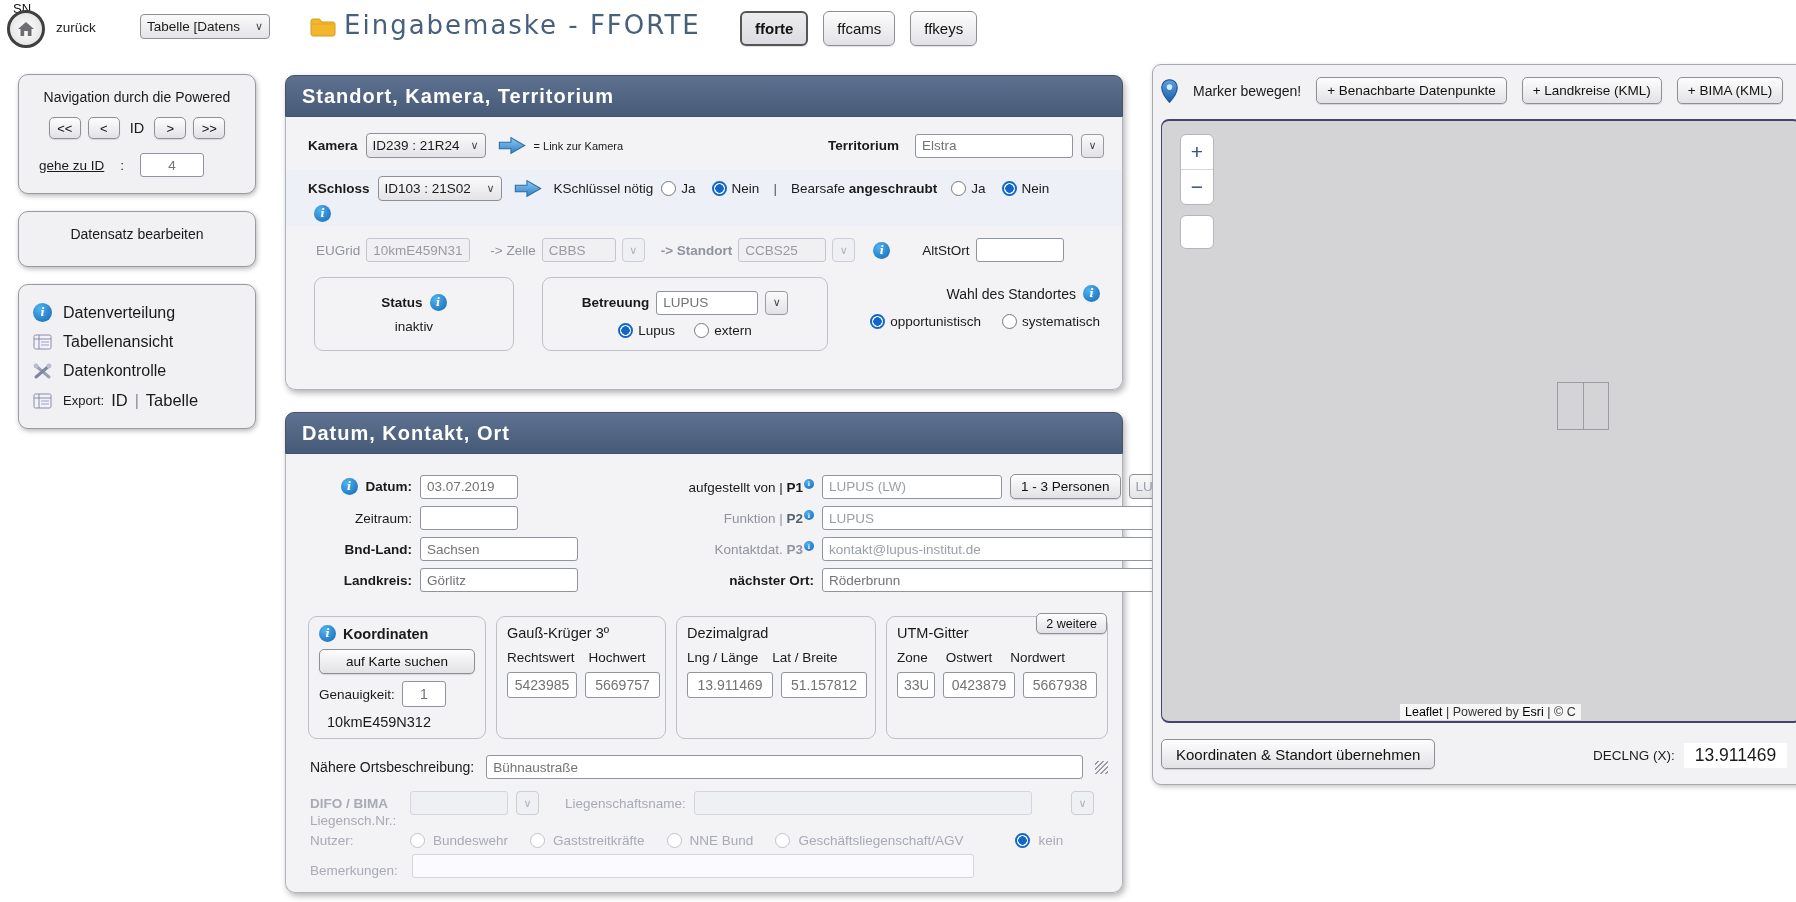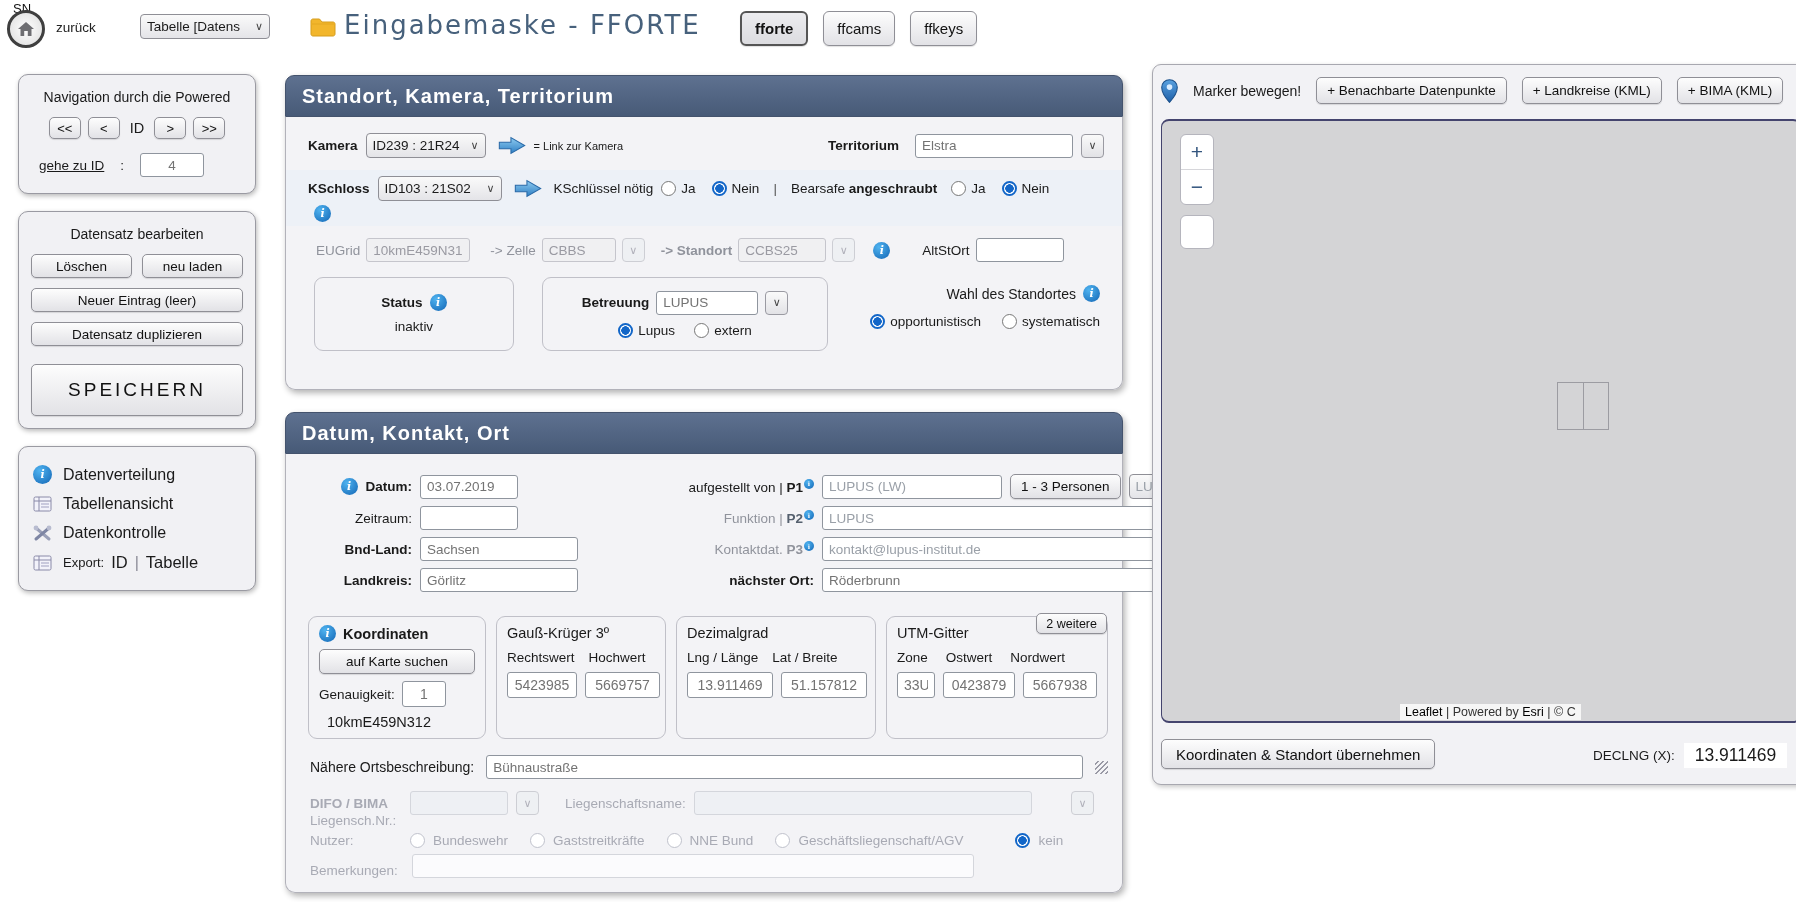--- a/index.html
+++ b/index.html
@@ -249,29 +249,20 @@
     </div>
     <div class="gotorow">
       <span class="goto-link">gehe zu ID</span>
       <span>:</span>
       <input class="input center" style="width: 64px;" value="4">
     </div>
   </div>
 
   <div class="sbox">
     <div class="sbox-title">Datensatz bearbeiten</div>
-    <div class="editbtns">
-      <div class="row2">
-        <span class="btn">Löschen</span>
-        <span class="btn">neu laden</span>
-      </div>
-      <span class="btn">Neuer Eintrag (leer)</span>
-      <span class="btn">Datensatz duplizieren</span>
-      <span class="btn save-btn">SPEICHERN</span>
-    </div>
   </div>
 
   <div class="sbox">
     <div class="linklist">
       <div class="linkitem">
         <span class="info" style="width:19px;height:19px;">i</span>
         <span>Datenverteilung</span>
       </div>
       <div class="linkitem">
         <span>

